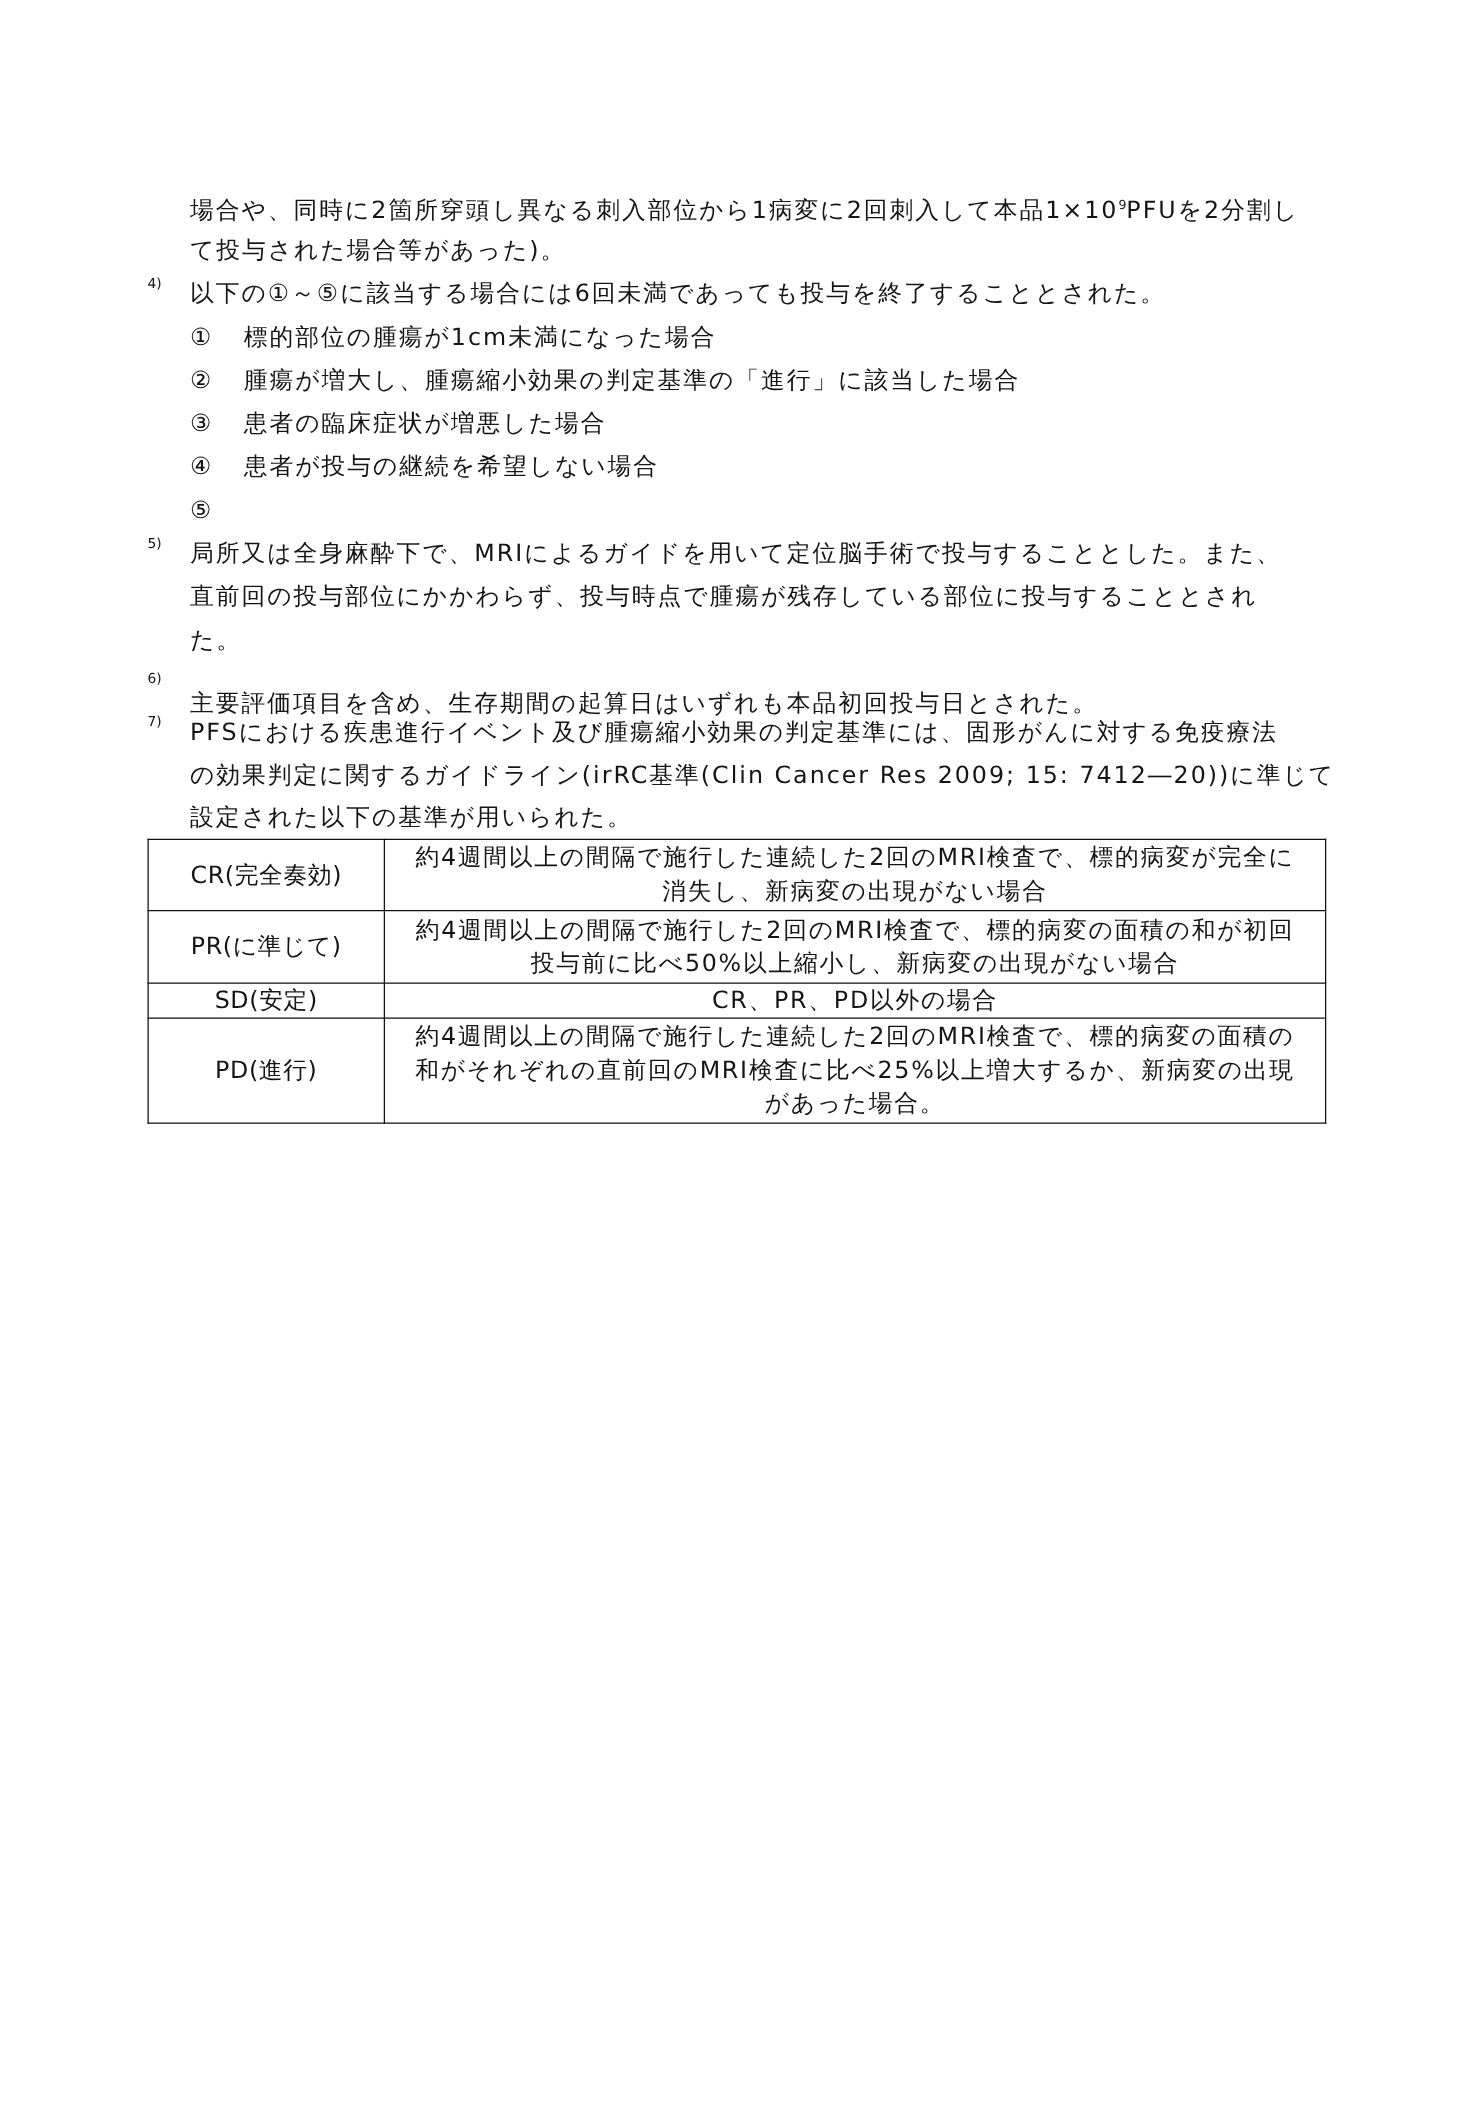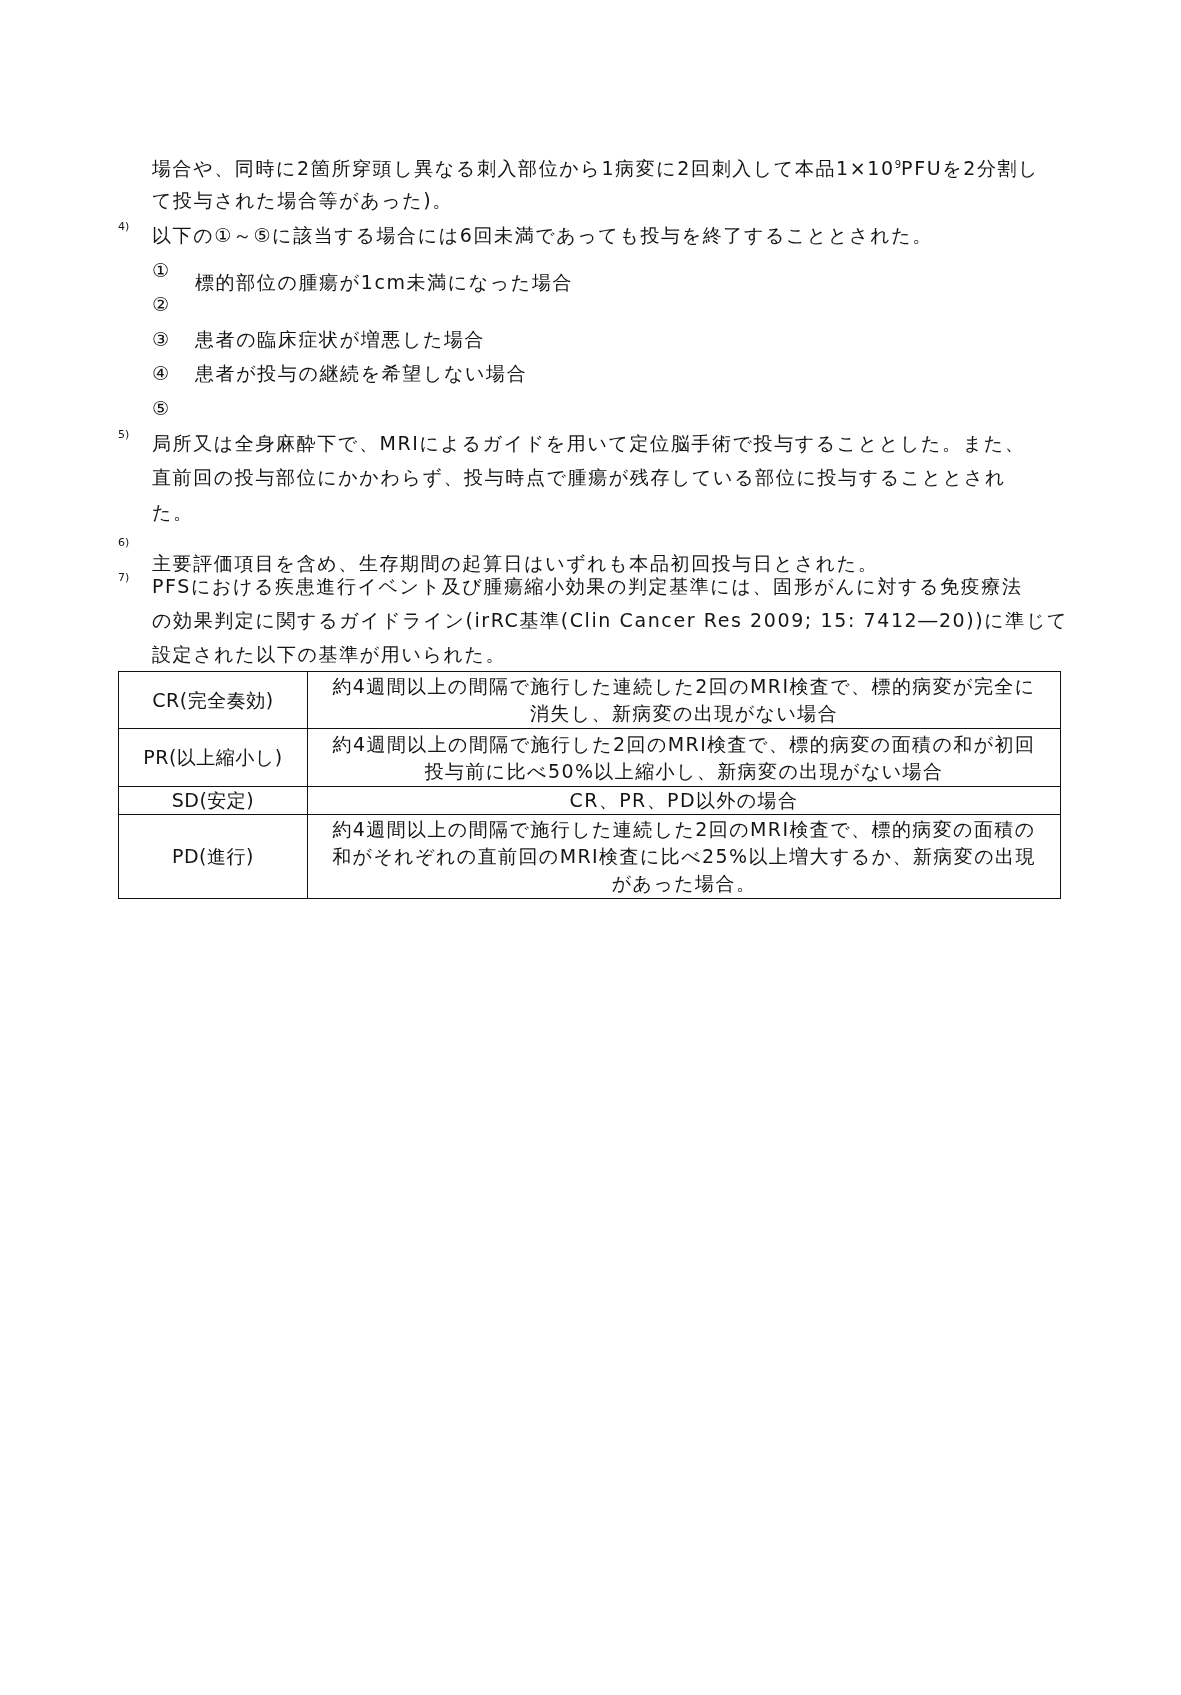--- a/index.html
+++ b/index.html
@@ -92,23 +92,24 @@
 
 <div class="page">
 
   <div class="line" style="top:153px;"><span>場合や、同時に2箇所穿頭し異なる刺入部位から1病変に2回刺入して本品1×10</span><sup>9</sup><span>PFUを2分割し</span></div>
   <div class="line" style="top:188px;">て投与された場合等があった)。</div>
 
   <div class="fn" style="top:220px;">4)</div>
   <div class="line" style="top:223px;">以下の①～⑤に該当する場合には6回未満であっても投与を終了することとされた。</div>
 
   <div class="circ" style="top:258px;">①</div>
-  <div class="sub" style="top:258px;margin-top:12px;">標的部位の腫瘍が1cm未満になった場合</div>
+  <div class="sub" style="top:258px;">標的部位の腫瘍が1cm未満になった場合</div>
 
   <div class="circ" style="top:292px;">②</div>
+  <div class="sub" style="top:292px;">腫瘍が増大し、腫瘍縮小効果の判定基準の「進行」に該当した場合</div>
 
   <div class="circ" style="top:327px;">③</div>
   <div class="sub" style="top:327px;">患者の臨床症状が増悪した場合</div>
 
   <div class="circ" style="top:361px;">④</div>
   <div class="sub" style="top:361px;">患者が投与の継続を希望しない場合</div>
 
   <div class="circ" style="top:396px;">⑤</div>
 
   <div class="fn" style="top:428px;">5)</div>
@@ -127,21 +128,21 @@
   <table class="criteria">
     <tbody>
         <tr class="r1">
       <td class="label">CR(完全奏効)</td>
       <td>
         <div>約4週間以上の間隔で施行した連続した2回のMRI検査で、標的病変が完全に</div>
         <div>消失し、新病変の出現がない場合</div>
       </td>
     </tr>
     <tr class="r2">
-      <td class="label">PR(以上縮小し)</td>
+      <td class="label">PR(に準じて)</td>
       <td>
         <div>約4週間以上の間隔で施行した2回のMRI検査で、標的病変の面積の和が初回</div>
         <div>投与前に比べ50%以上縮小し、新病変の出現がない場合</div>
       </td>
     </tr>
     <tr class="r3">
       <td class="label">SD(安定)</td>
       <td>
         <div>CR、PR、PD以外の場合</div>
       </td>

